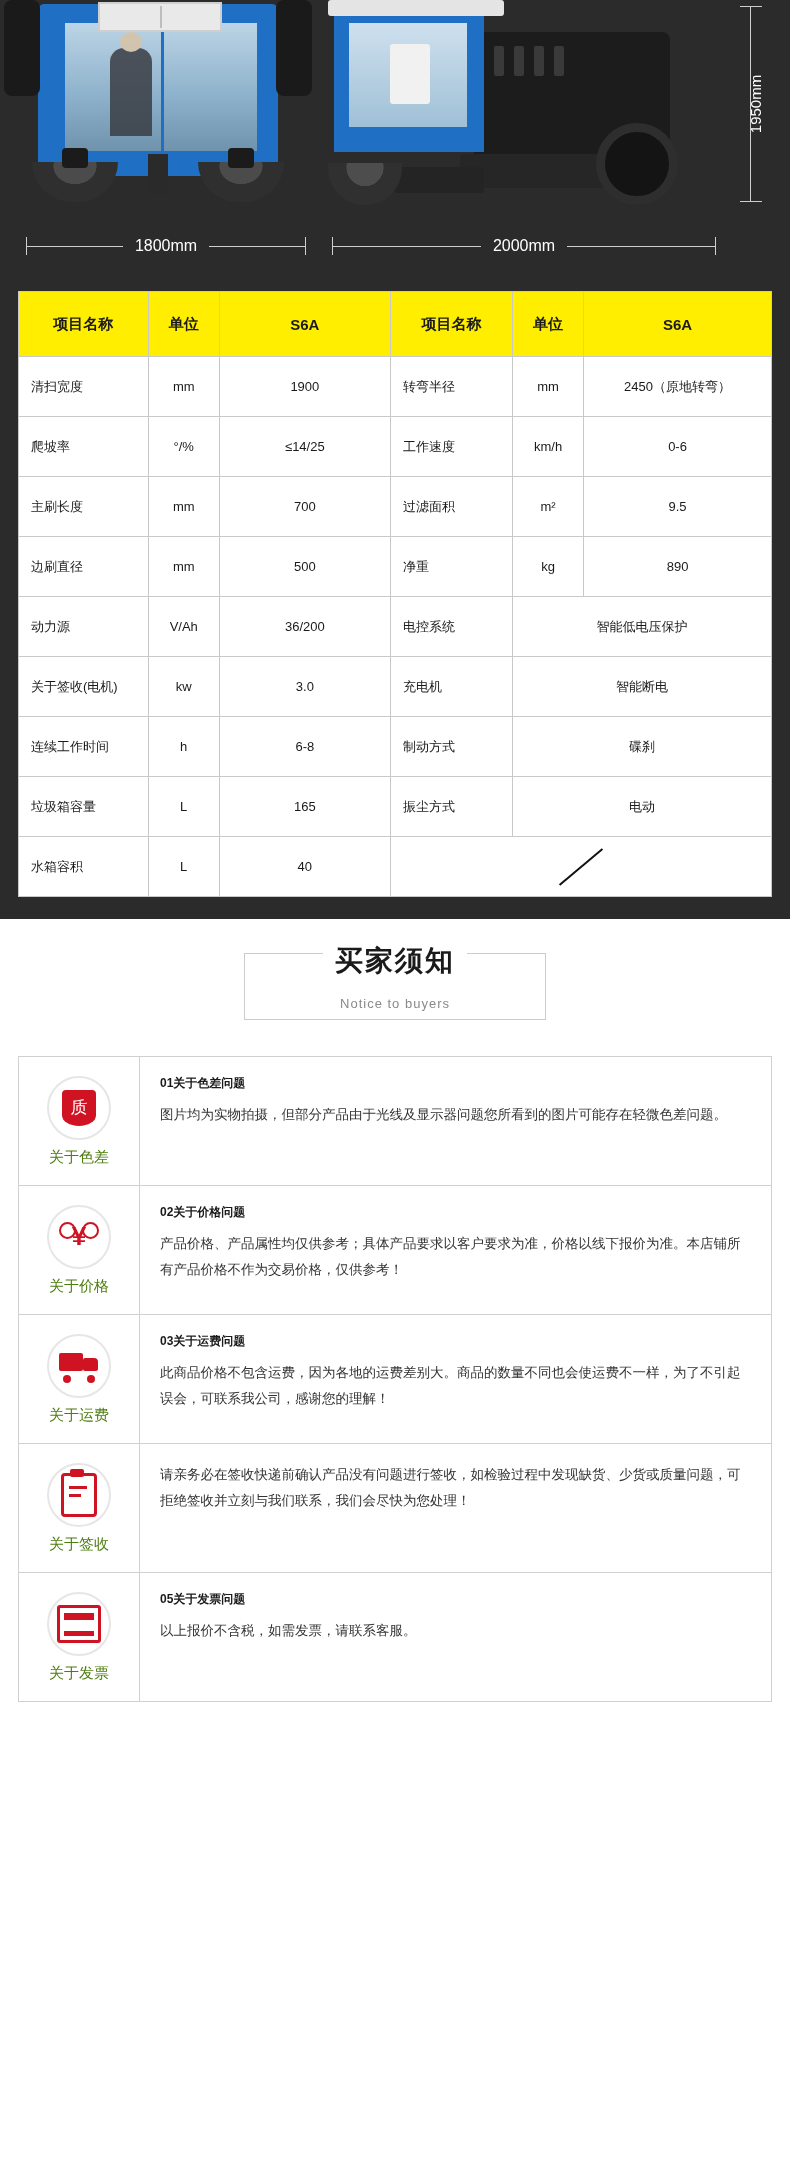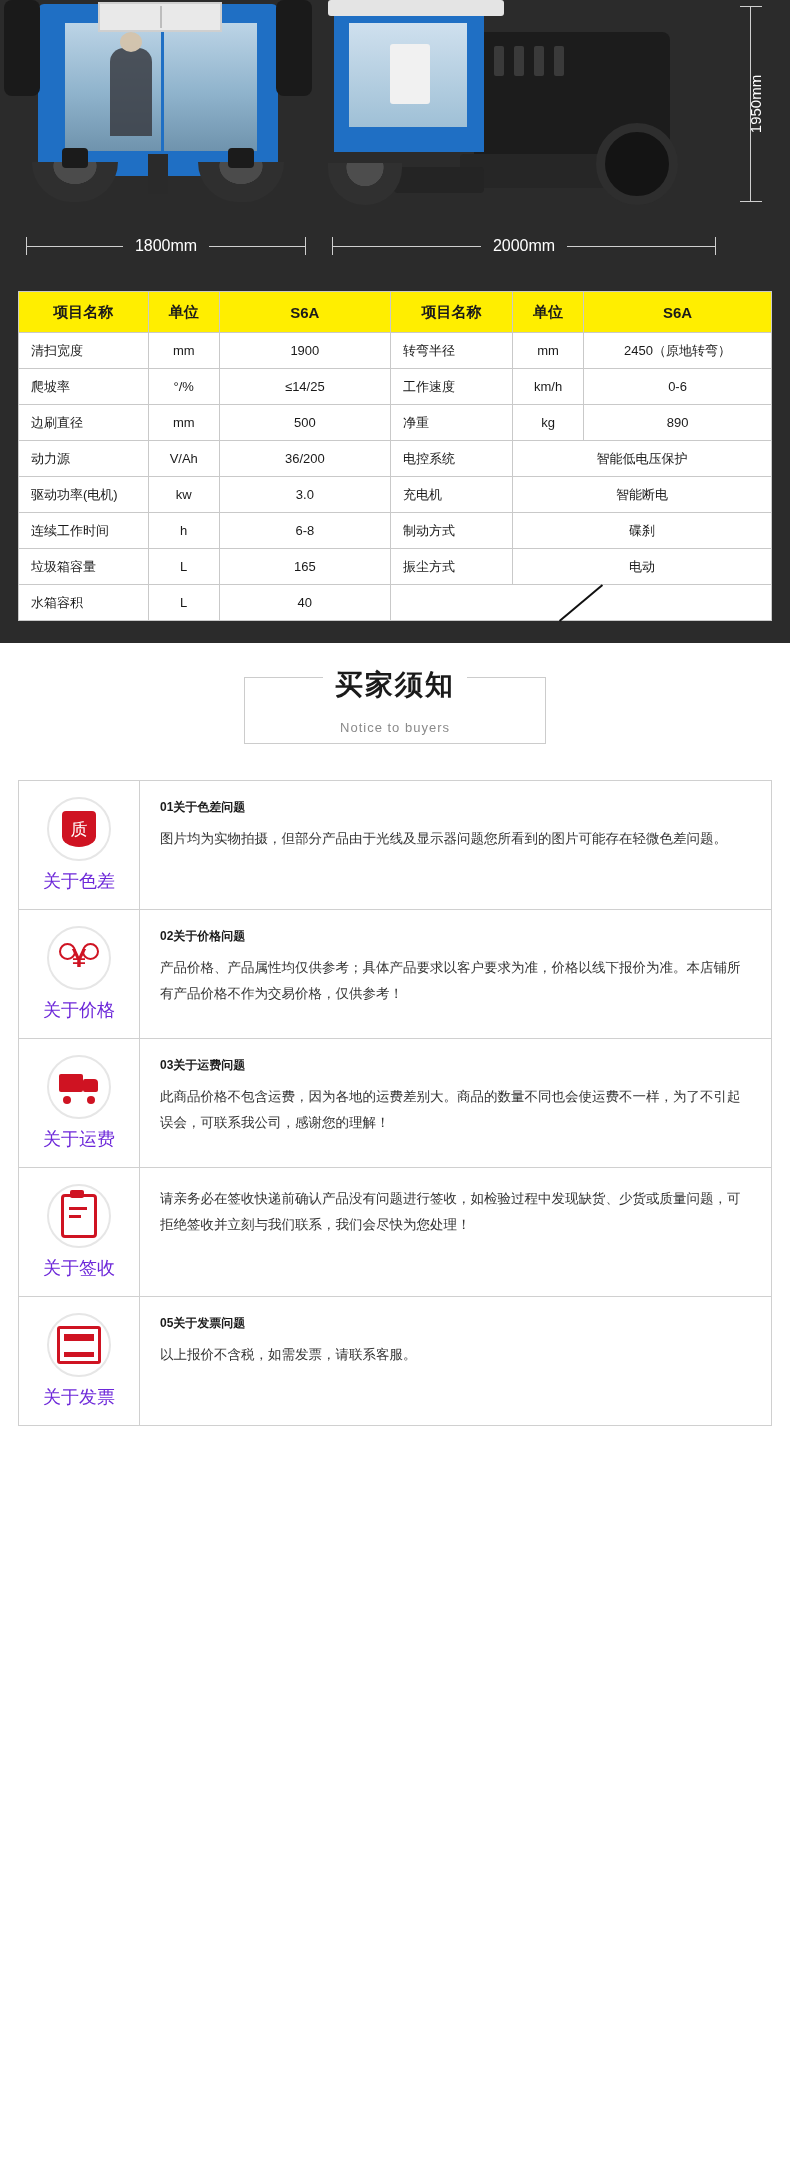--- a/index.html
+++ b/index.html
@@ -167,21 +167,21 @@
 
   
   .spec-wrap{background:#2b2b2b;padding:14px 18px 22px 18px;}
   table.spec{
     width:754px;border-collapse:collapse;background:#ffffff;
     font-size:13px;
   }
   table.spec td{
     border:1px solid #c9c9c9;
     height:35px;
-    padding:0 8px;
+    padding:12px 8px;
     text-align:center;
     color:#1a1a1a;
     white-space:nowrap;
   }
   table.spec tr.head td{
     background:#ffee00;
     font-weight:bold;
     font-size:15px;
     height:40px;
   }
@@ -220,21 +220,21 @@
   }
   .note-ico{
     width:120px;flex:0 0 120px;border-right:1px solid #d0d0d0;
     display:flex;flex-direction:column;align-items:center;justify-content:center;
     gap:8px;
   }
   .ico-circle{
     width:60px;height:60px;border:2px solid #e6e6e6;border-radius:50%;
     display:flex;align-items:center;justify-content:center;
   }
-  .ico-label{font-size:18px;color:#6d28d9;text-align:center;}
+  .ico-label{font-size:15px;color:#4d7c0f;text-align:center;}
   .note-body{flex:1;padding:18px 18px 16px 20px;}
   .note-title{font-size:12px;font-weight:bold;color:#1a1a1a;margin-bottom:10px;}
   .note-text{font-size:13.5px;line-height:26px;color:#333;}
 
   
   .g-badge{
     width:34px;height:36px;background:#cf1322;
     border-radius:4px 4px 50% 50%/4px 4px 30% 30%;
     color:#fff;font-size:17px;display:flex;align-items:center;justify-content:center;
   }
@@ -365,36 +365,44 @@
         </tr>
         <tr>
           <td class="name">爬坡率</td>
           <td class="unit">°/%</td>
           <td class="val">≤14/25</td>
           <td class="name">工作速度</td>
           <td class="unit">km/h</td>
           <td class="val">0-6</td>
         </tr>
         <tr>
+          <td class="name">主刷长度</td>
+          <td class="unit">mm</td>
+          <td class="val">700</td>
+          <td class="name">过滤面积</td>
+          <td class="unit">m²</td>
+          <td class="val">9.5</td>
+        </tr>
+        <tr>
           <td class="name">边刷直径</td>
           <td class="unit">mm</td>
           <td class="val">500</td>
           <td class="name">净重</td>
           <td class="unit">kg</td>
           <td class="val">890</td>
         </tr>
         <tr>
           <td class="name">动力源</td>
           <td class="unit">V/Ah</td>
           <td class="val">36/200</td>
           <td class="name">电控系统</td>
           <td colspan="2">智能低电压保护</td>
         </tr>
         <tr>
-          <td class="name">驱动功率(电机)</td>
+          <td class="name">关于签收(电机)</td>
           <td class="unit">kw</td>
           <td class="val">3.0</td>
           <td class="name">充电机</td>
           <td colspan="2">智能断电</td>
         </tr>
         <tr>
           <td class="name">连续工作时间</td>
           <td class="unit">h</td>
           <td class="val">6-8</td>
           <td class="name">制动方式</td>

